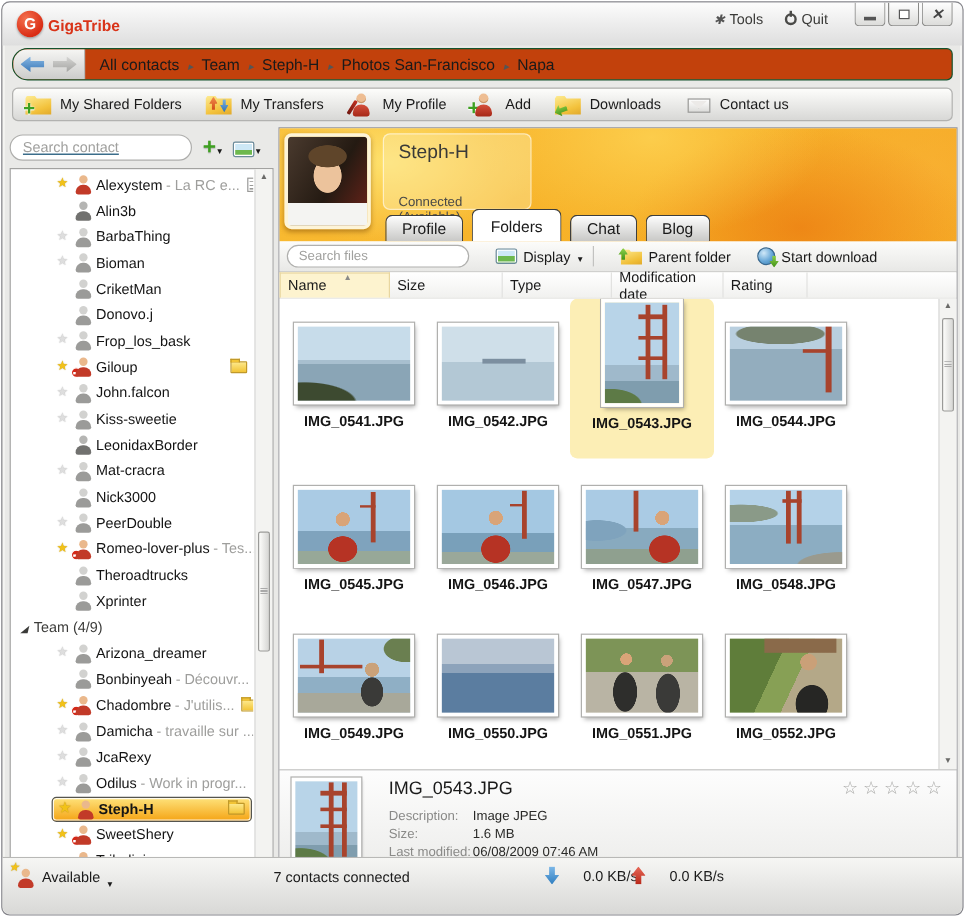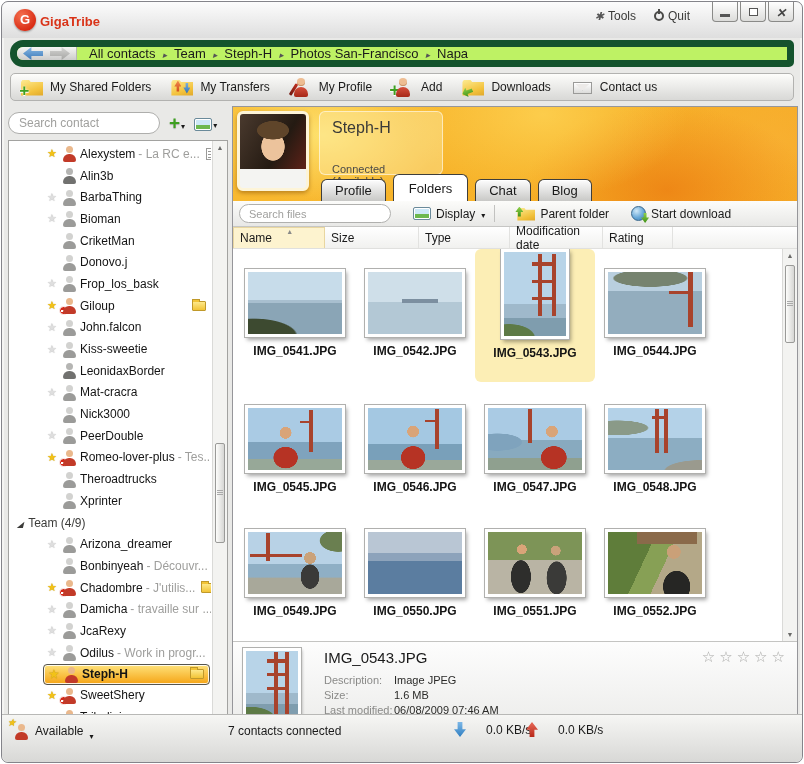--- a/index.html
+++ b/index.html
@@ -22,22 +22,22 @@
   .power-glyph { width:10px; height:10px; border:2px solid #4a4a48; border-radius:50%; position:relative; display:inline-block; }
   .power-glyph::before { content:""; position:absolute; left:50%; top:-4px; width:2px; height:5px; margin-left:-1px; background:#4a4a48; }
   .winbtns { position:absolute; right:8px; top:0; display:flex; gap:2px; }
   .winbtn { width:26px; height:20px; background:linear-gradient(#ffffff,#dcdcda); border:1px solid #8a8a88; border-top:none;
             border-radius:0 0 4px 4px; display:flex; align-items:center; justify-content:center; color:#3a3a38; }
   .glyph-min { width:10px; height:3px; background:#555; margin-top:8px; }
   .glyph-restore { width:9px; height:8px; border:1px solid #555; background:#fff; }
   .glyph-close::before { content:"✕"; font-size:12px; font-weight:bold; color:#444; }
 
   
-  .breadcrumb-bar { position:absolute; top:38px; left:8px; right:8px; height:27px; background:#bef264;
-                    border:7px solid #14532d; border-radius:13px 5px 5px 13px; display:flex; align-items:center; overflow:hidden; }
+  .breadcrumb-bar { position:absolute; top:38px; left:8px; right:8px; height:27px; background:#c2410c;
+                    border:1px solid #14532d; border-radius:13px 5px 5px 13px; display:flex; align-items:center; overflow:hidden; }
   .nav-arrows { width:60px; height:100%; background:linear-gradient(#f6f6f4,#cccccb); border-right:1px solid #b6b6b4;
                 display:flex; align-items:center; justify-content:center; gap:7px; flex:none; }
   .nav-back { width:20px; height:13px; background:linear-gradient(#8ab9e4,#3a78b8);
               clip-path:polygon(0 50%,42% 0,42% 30%,100% 30%,100% 70%,42% 70%,42% 100%); }
   .nav-fwd  { width:20px; height:13px; background:linear-gradient(#d6d6d4,#a4a4a2);
               clip-path:polygon(100% 50%,58% 0,58% 30%,0 30%,0 70%,58% 70%,58% 100%); }
   .crumbs { display:flex; align-items:center; padding-left:12px; font-size:13px; color:#1a1a1a; }
   .crumb-item { display:flex; align-items:center; }
   .crumb-item .sep::before { content:"▸"; font-size:9px; color:#555; margin:0 7px; }
   .crumb-item:last-of-type .sep { display:none; }
@@ -67,21 +67,21 @@
   .icon-downloads .o1 { display:block; width:11px; height:10px; left:0; bottom:0; background:linear-gradient(#8fd24a,#3f8f16);
       clip-path:polygon(0 50%,45% 0,45% 32%,100% 32%,100% 68%,45% 68%,45% 100%); transform:rotate(-20deg); }
   .icon-contact-us::before { content:""; position:absolute; inset:4px 2px 3px 2px; background:linear-gradient(#ffffff,#dcdcda); border:1px solid #9a9a98; }
   .icon-contact-us::after  { content:""; position:absolute; left:4px; right:4px; top:6px; height:6px;
       clip-path:polygon(0 0,100% 0,50% 100%); background:#eceae8; border-bottom:1px solid #aaa; }
 
   
   .sidebar { position:absolute; top:104px; left:4px; width:224px; bottom:32px; }
   .search-row { position:absolute; top:4px; left:2px; right:2px; height:26px; display:flex; align-items:center; }
   .search-input { width:152px; height:22px; border:1px solid #aeaeac; border-radius:11px; padding:0 10px;
-                  font-size:12px; color:#c2410c; background:#fff; outline:none; }
+                  font-size:12px; color:#0c4a6e; background:#fff; outline:none;text-decoration:underline; }
   .search-input::placeholder { color:#a0a09e; }
   .icon-btn { background:none; border:none; display:flex; align-items:flex-end; margin-left:9px; cursor:default; }
   .plus-glyph::before { content:"+"; font-size:19px; line-height:15px; font-weight:bold; color:#3ea021; text-shadow:0 1px 1px rgba(0,0,0,.25); }
   .img-glyph { width:18px; height:13px; border:1px solid #6a8a9a; border-radius:2px;
                background:linear-gradient(#cde8f6 0 52%, #6db84e 52%); box-shadow:inset 0 0 0 1px #fff; flex:none; }
   .caret::before { content:"▾"; font-size:8px; color:#1a1a1a; margin-left:1px; }
   .contact-list { position:absolute; top:34px; left:2px; right:2px; bottom:2px; background:#fff; border:1px solid #a2a2a0; overflow:hidden; }
   .clist-inner { position:absolute; top:2px; left:0; right:16px; bottom:0; overflow:hidden;text-align:center; }
   .crow { display:flex; align-items:center; gap:3px; height:21.7px; padding-left:36px; padding-right:3px; font-size:12px; color:#141414; }
   .crow .flex { flex:1; }

